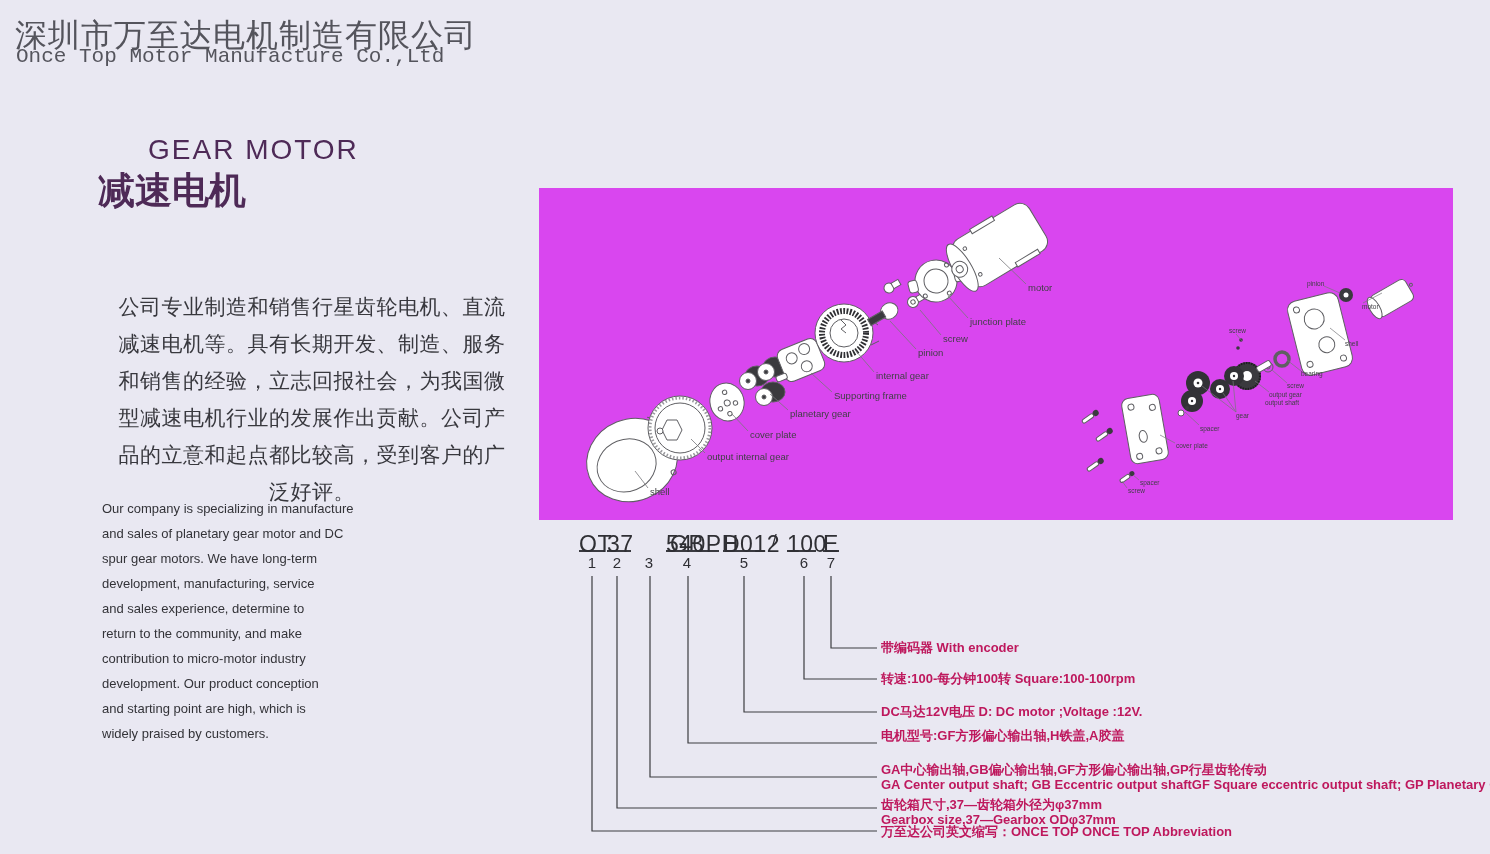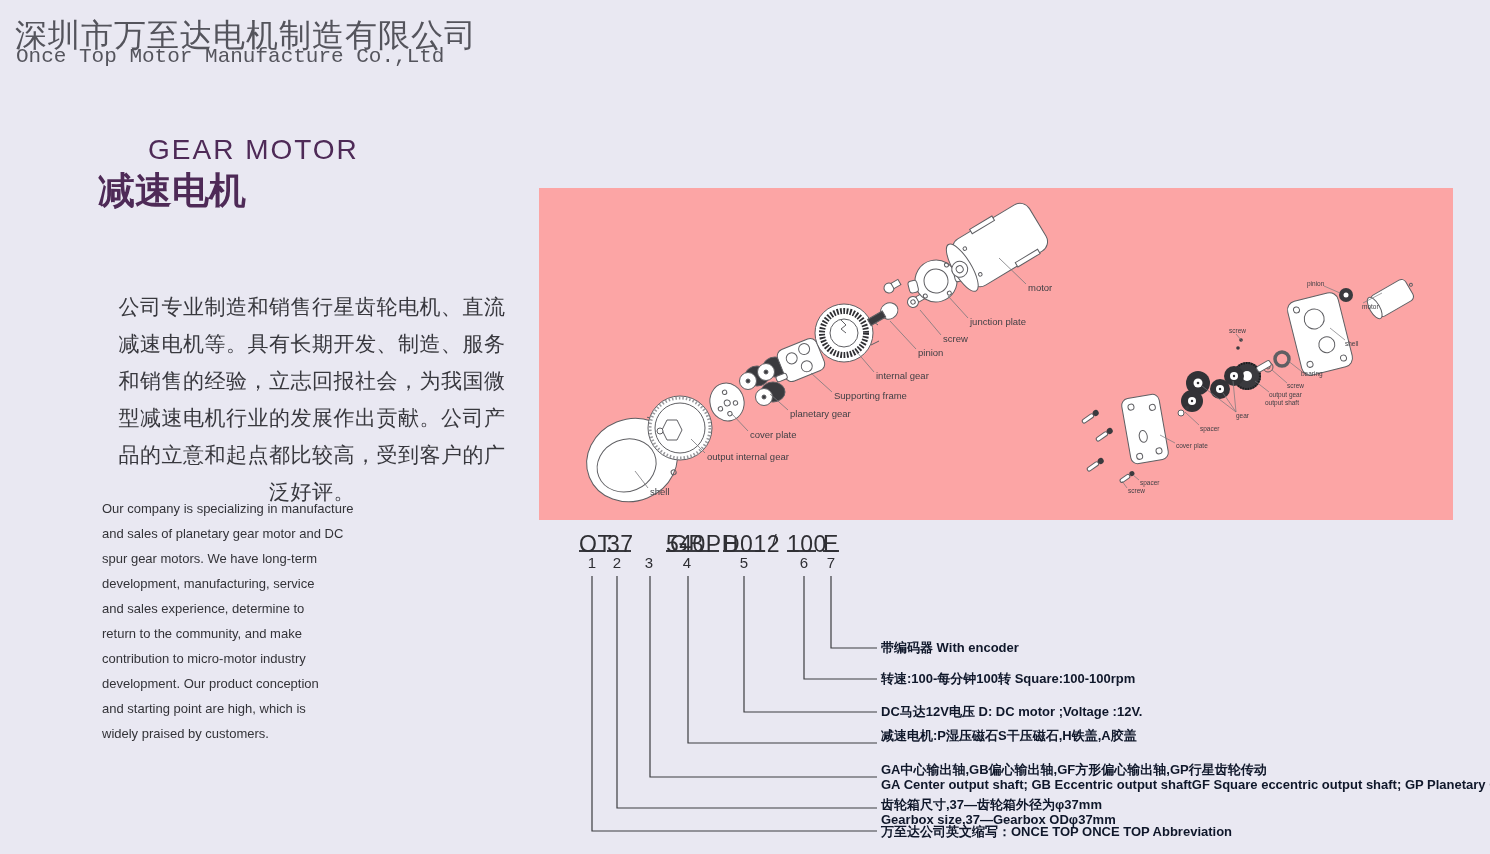--- a/index.html
+++ b/index.html
@@ -15,30 +15,30 @@
   .company-en{left:16px;top:45px;font-size:21px;color:#54545c;font-family:Liberation Mono, monospace;}
   
   .title-en{left:100px;top:134px;font-size:28px;letter-spacing:2px;color:#4e2a57;margin-left:48px;}
   .title-zh{left:98px;top:166px;font-size:37px;font-weight:bold;color:#4e2a57;}
   
   .intro-zh{left:102px;top:288px;width:420px;font-size:21px;line-height:37px;
             white-space:pre-line;color:#38383e;letter-spacing:0.5px;text-align:center;}
   .intro-en{left:102px;top:496px;width:420px;font-size:13px;line-height:25px;
             white-space:pre-line;color:#333338;}
   
-  .panel{left:539px;top:188px;width:914px;height:332px;background:#fca5a5;}
+  .panel{left:539px;top:188px;width:914px;height:332px;background:#d946ef;}
   
   .seg{position:absolute;top:531px;height:19px;border-bottom:2px solid #3a3a40;
        text-align:center;font-size:23px;color:#2f2f34;letter-spacing:0.5px;}
   .slash{position:absolute;top:531px;font-size:17px;color:#2f2f34;}
   .num{position:absolute;top:554px;width:24px;margin-left:-12px;text-align:center;
        font-size:15px;color:#2f2f34;}
   
   .legend-item{position:absolute;left:881px;font-size:13px;line-height:15px;
-               font-weight:600;color:#0f172a;white-space:nowrap;}
+               font-weight:600;color:#be185d;white-space:nowrap;}
   .legend-item .en{font-weight:600;}
   svg text{font-family:"Liberation Sans","DejaVu Sans",sans-serif;fill:#3f3f44;}
   .lines-svg{position:absolute;left:0;top:0;pointer-events:none;}
 </style>
 </head>
 <body>
 
 <div class="abs company-zh">深圳市万至达电机制造有限公司</div>
 <div class="abs company-en">Once Top Motor Manufacture Co.,Ltd</div>
 
@@ -345,21 +345,21 @@
   </div>
   <div class="legend-item" style="top:671px">
     <div class="zh">转速:100-每分钟100转  Square:100-100rpm</div>
     <div class="en"></div>
   </div>
   <div class="legend-item" style="top:704px">
     <div class="zh">DC马达12V电压 D: DC motor ;Voltage :12V.</div>
     <div class="en"></div>
   </div>
   <div class="legend-item" style="top:728px">
-    <div class="zh">减速电机:P湿压磁石S干压磁石,H铁盖,A胶盖</div>
+    <div class="zh">电机型号:GF方形偏心输出轴,H铁盖,A胶盖</div>
   </div>
   <div class="legend-item" style="top:762px">
     <div class="zh">GA中心输出轴,GB偏心输出轴,GF方形偏心输出轴,GP行星齿轮传动</div>
     <div class="en">GA Center output shaft; GB Eccentric output shaftGF Square eccentric output shaft; GP Planetary Gear</div>
   </div>
   <div class="legend-item" style="top:797px">
     <div class="zh">齿轮箱尺寸,37—齿轮箱外径为φ37mm</div>
     <div class="en">Gearbox size,37—Gearbox ODφ37mm</div>
   </div>
   <div class="legend-item" style="top:824px">

